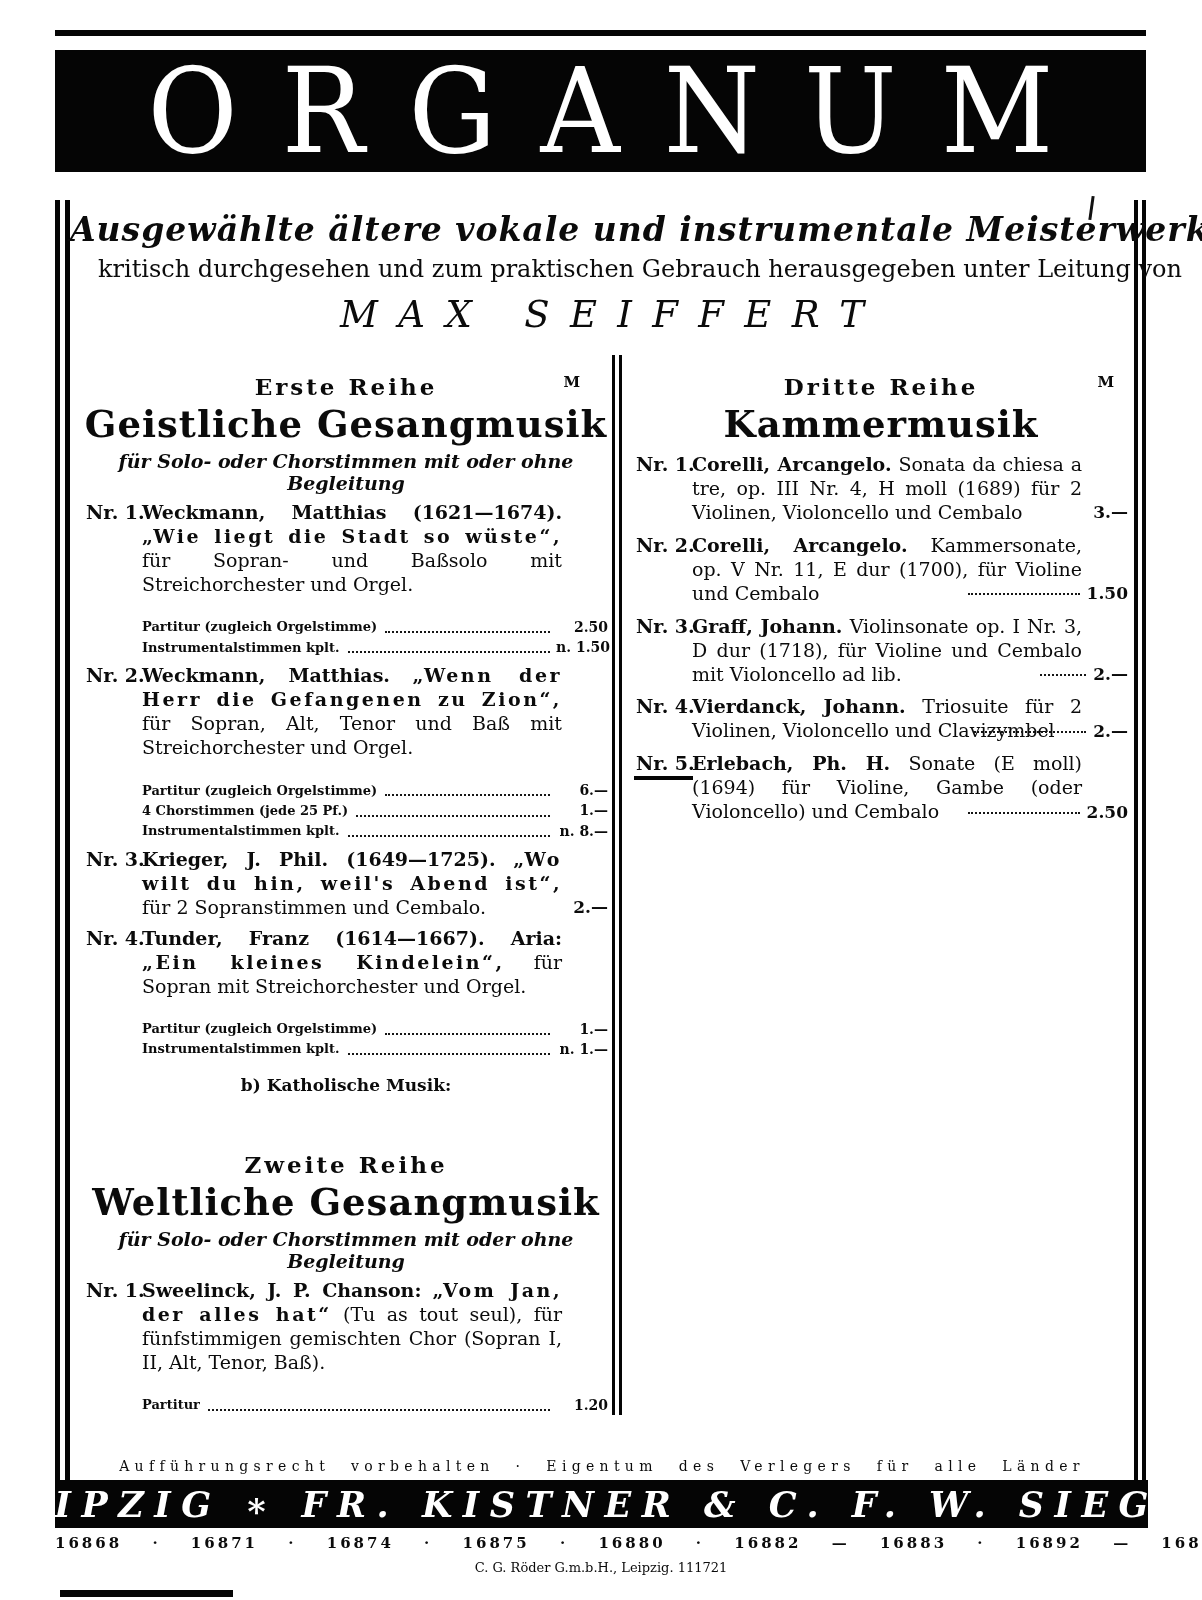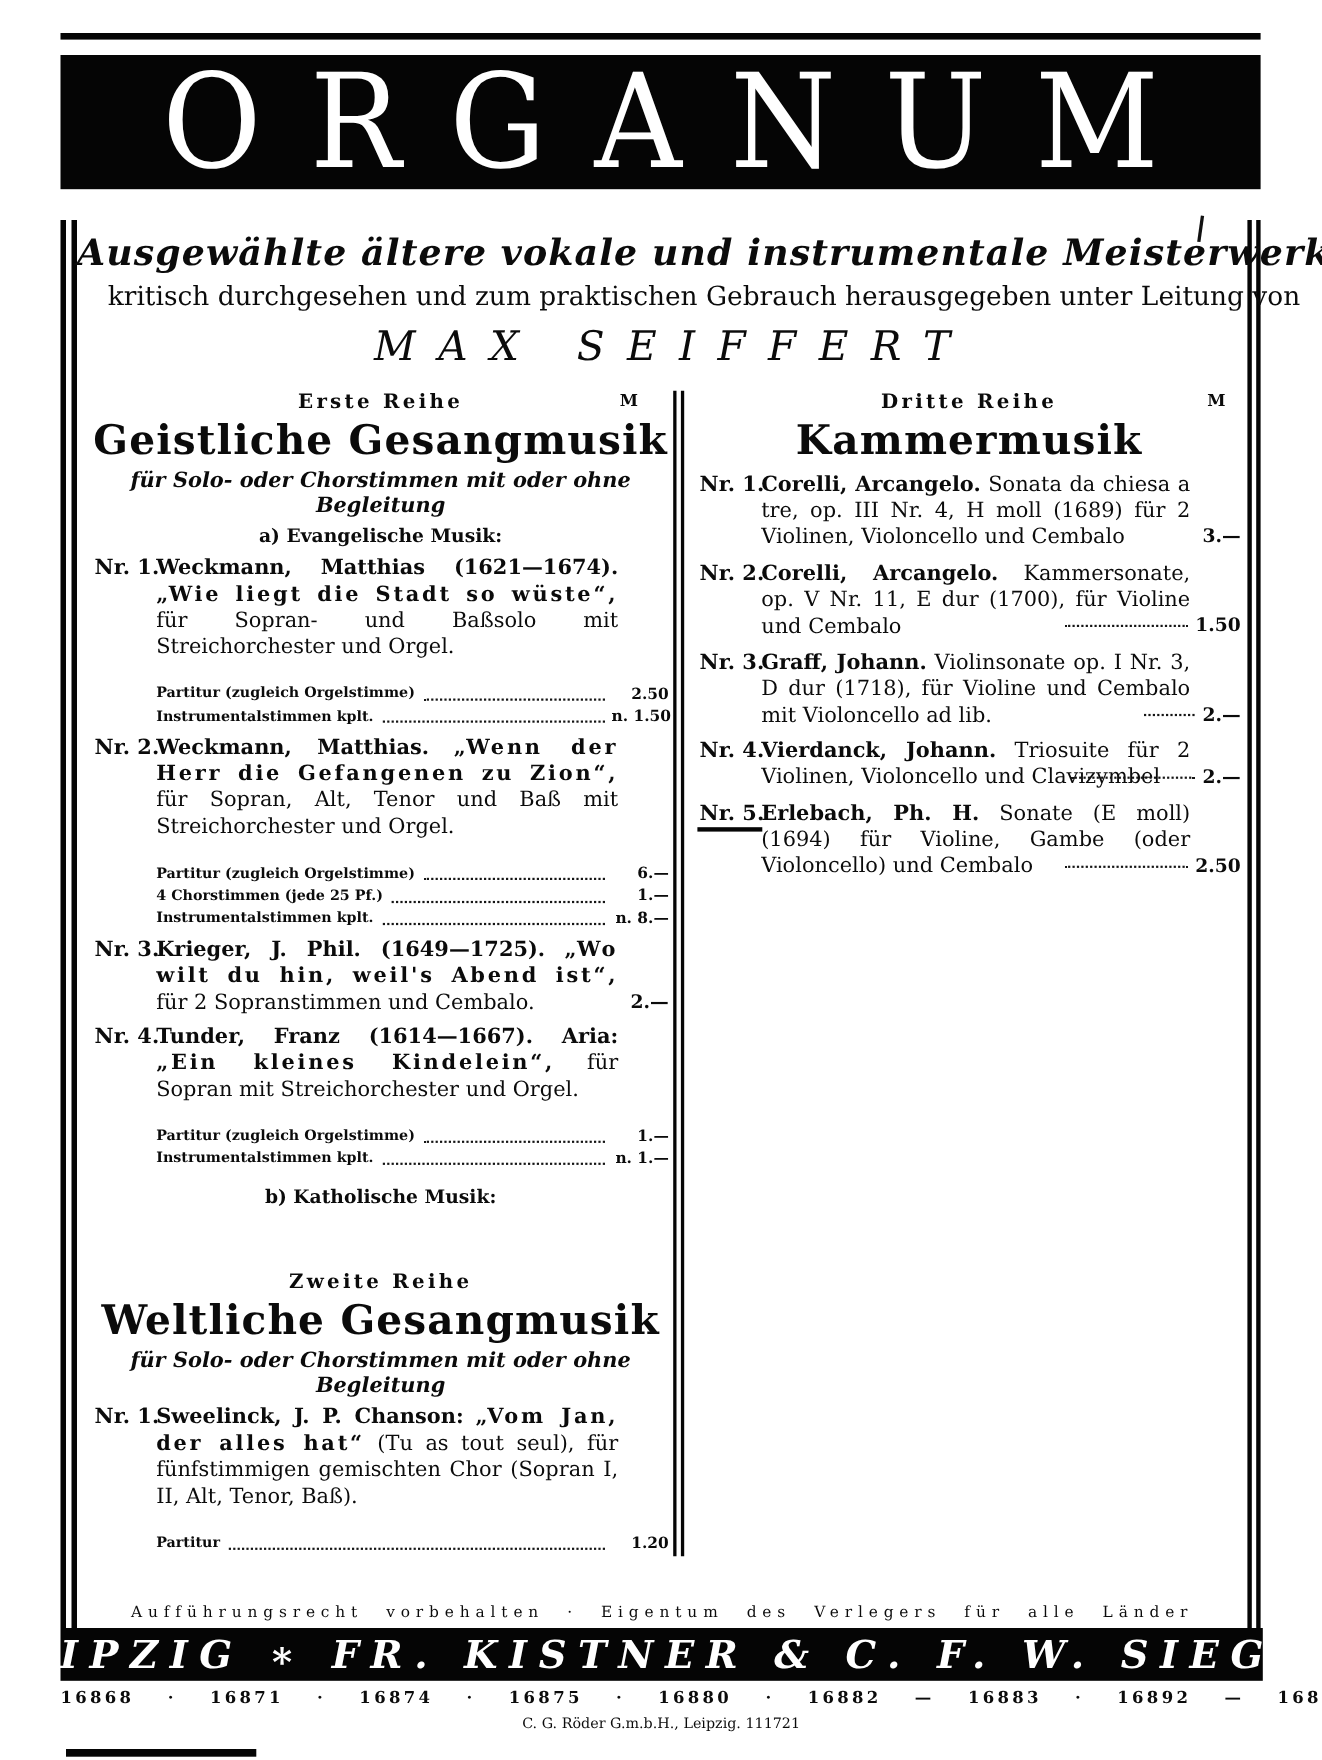--- a/index.html
+++ b/index.html
@@ -26,21 +26,21 @@
   .mast-line1{padding-top:10px;font-style:italic;font-weight:bold;font-size:33px;letter-spacing:1px;white-space:nowrap;}
   .mast-line2{margin-top:6px;font-size:24px;white-space:nowrap;margin-left:28px;}
   .mast-editor{margin-top:10px;font-style:italic;font-size:37px;letter-spacing:0.55em;text-indent:0.55em;white-space:nowrap;}
 
   .columns{display:flex;height:1060px;overflow:hidden;}
   .col{box-sizing:border-box;}
   .col-left{width:542px;padding:0 4px 0 14px;}
   .col-right{flex:1;border-left:10px double #050505;padding:0 6px 0 12px;}
 
   .series-head{position:relative;text-align:center;}
-  .series-label{font-weight:bold;font-size:18px;letter-spacing:3px;margin-top:0;}
+  .series-label{font-weight:bold;font-size:23px;letter-spacing:3px;margin-top:18px;}
   .currency{position:absolute;top:0;font-weight:bold;font-size:15px;}
   .col-left .currency{right:28px;}
   .col-right .currency{right:14px;}
   .series-title{font-weight:bold;font-size:37px;letter-spacing:1px;margin-top:2px;}
   .series-sub{font-style:italic;font-weight:bold;font-size:19px;margin-top:4px;}
   .subsection{text-align:center;font-weight:bold;font-size:17px;margin-top:8px;margin-bottom:4px;}
   .subsection-b{margin-top:16px;}
 
   .entry{position:relative;margin:7px 0 4px 0;padding-left:58px;padding-right:46px;
          font-size:19px;line-height:1.26;text-align:justify;}
@@ -102,21 +102,20 @@
 
     <div class="columns">
 
       <div class="col col-left">
 
         <div class="series-head">
           <div class="series-label">Erste Reihe</div>
           <span class="currency">M</span>
           <div class="series-title">Geistliche Gesangmusik</div>
           <div class="series-sub">für Solo- oder Chorstimmen mit oder ohne Begleitung</div>
-          <div class="subsection">a) Evangelische Musik:</div>
         </div>
 
         <div class="entry">
           <span class="num">Nr. 1.</span>
           <span class="author">Weckmann, Matthias (1621—1674).</span>
           <span class="work">„Wie liegt die Stadt so wüste“,</span>
           <span class="rest">für Sopran- und Baßsolo mit Streichorchester und Orgel.</span>
         </div>
         <div class="sublines">
           <div class="subline">

